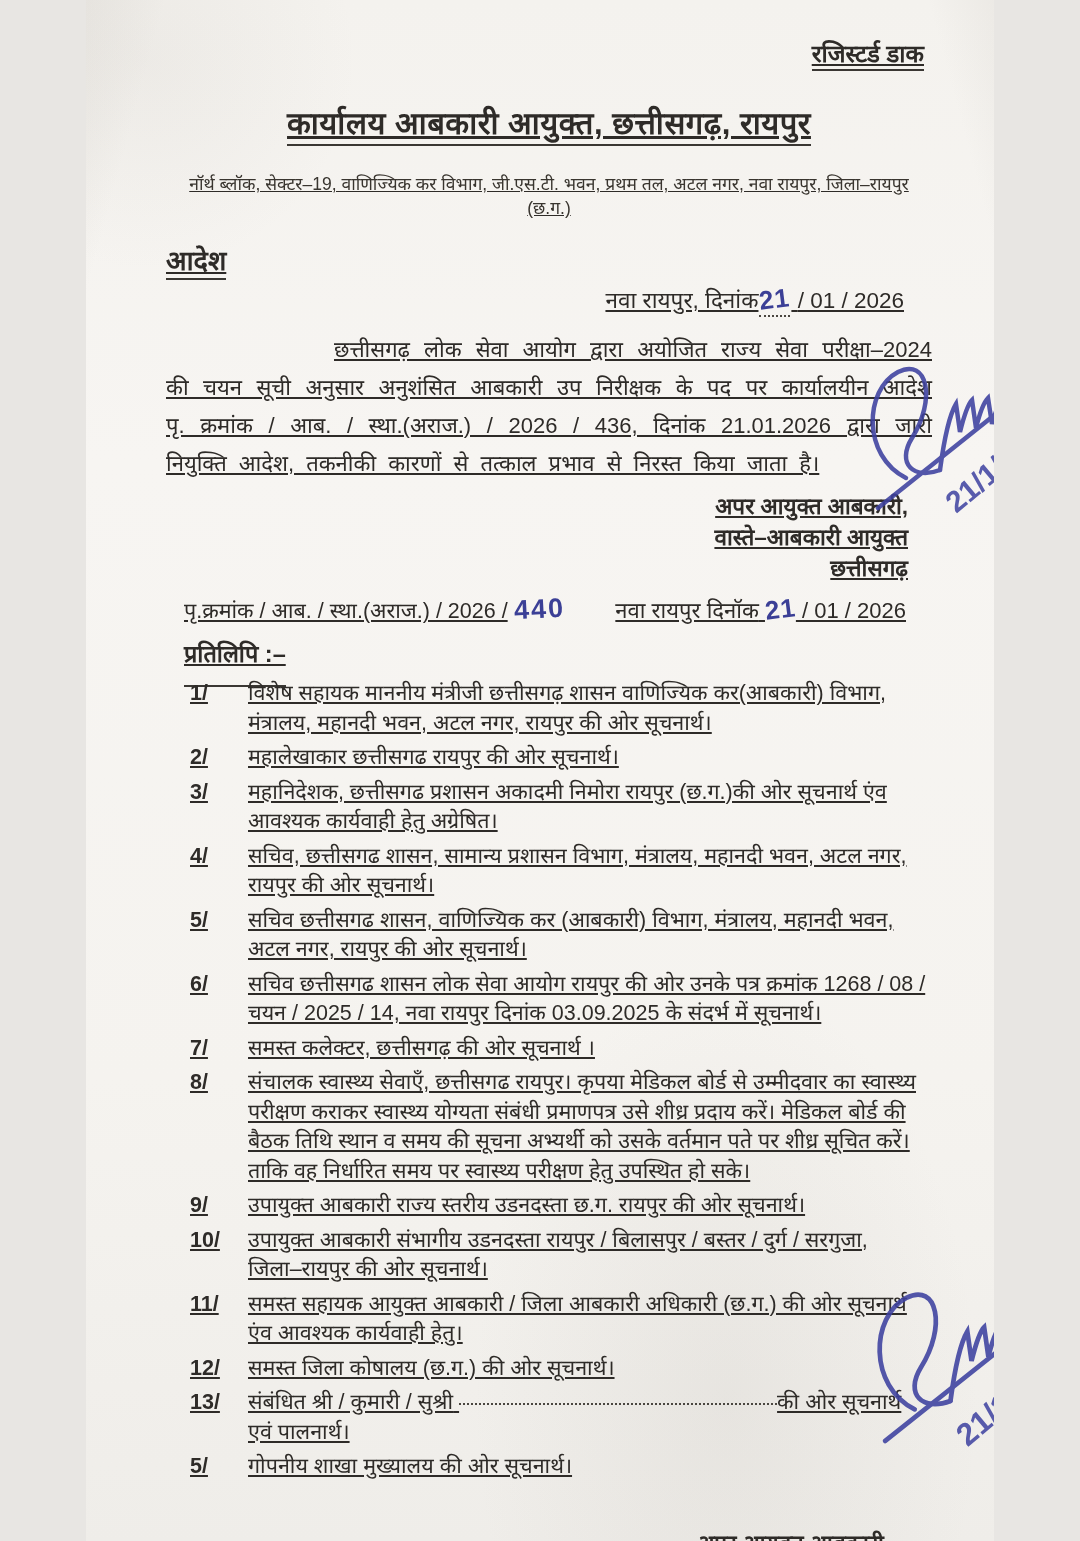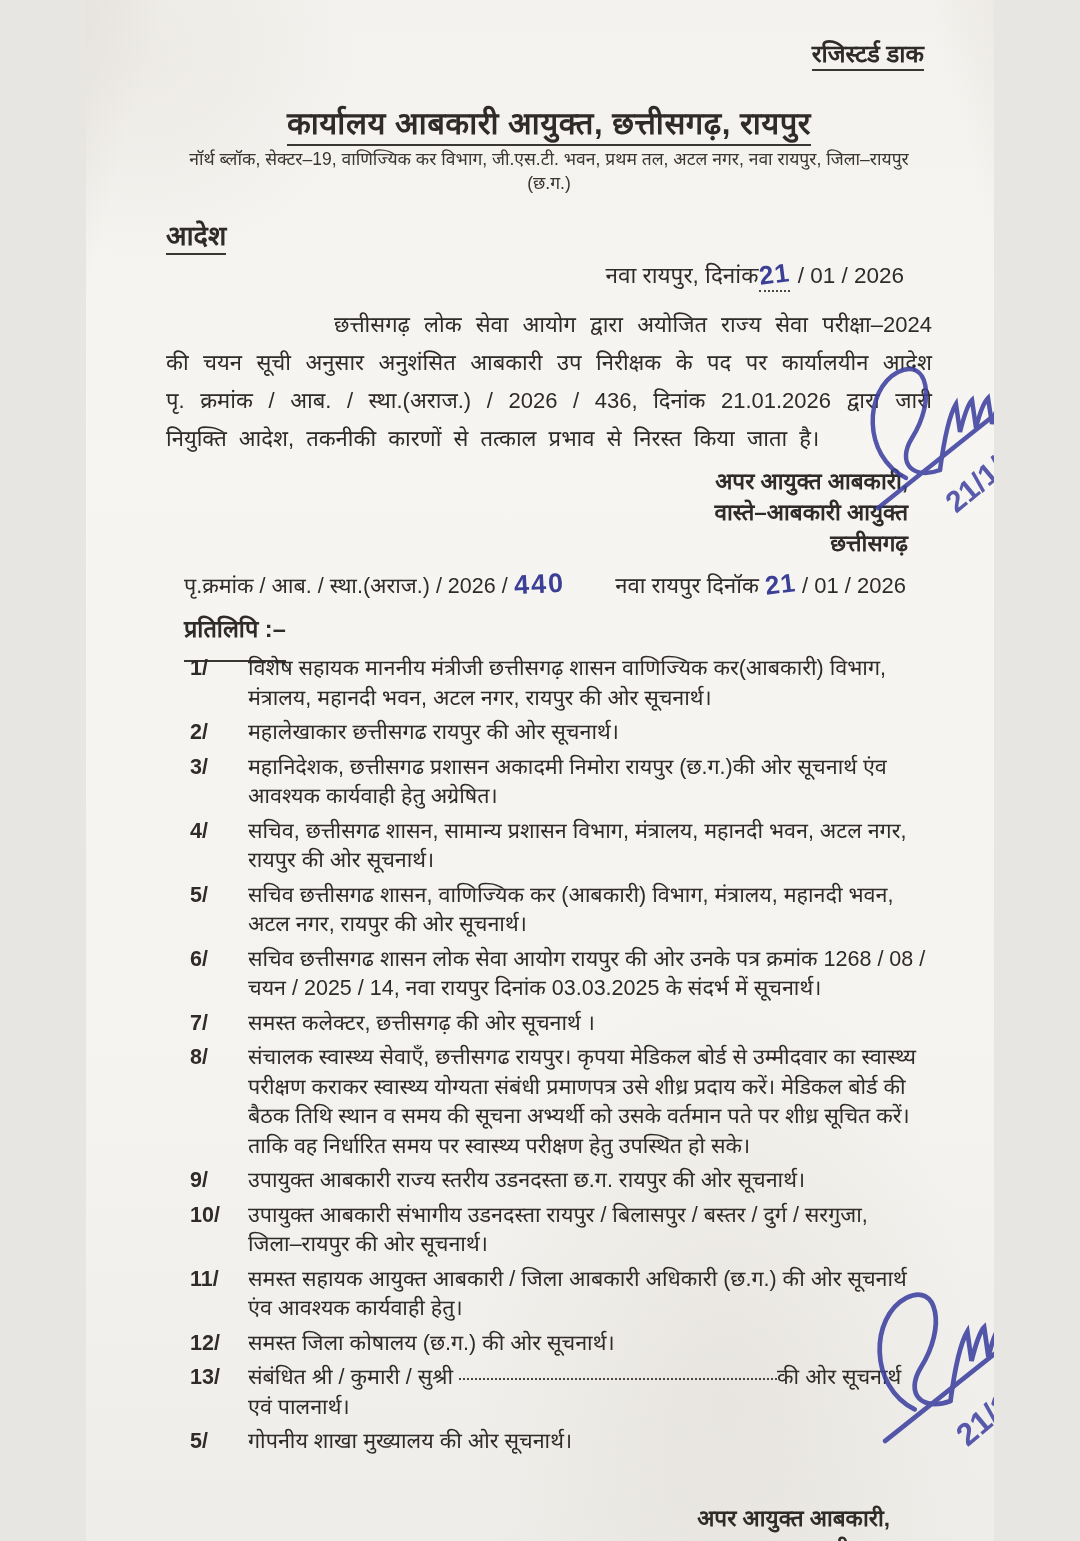--- a/index.html
+++ b/index.html
@@ -7,20 +7,21 @@
     position:relative;
     width:908px;height:1541px;
     margin:0 auto;
     background:
       linear-gradient(105deg, rgba(190,185,178,.18) 0%, rgba(255,255,255,0) 6%),
       linear-gradient(255deg, rgba(190,185,178,.15) 0%, rgba(255,255,255,0) 5%),
       linear-gradient(180deg, #f4f2ee 0%, #f7f5f2 30%, #f5f3ef 70%, #efede9 100%);
     overflow:hidden;
     font-family:"Liberation Sans","DejaVu Sans",sans-serif;
     color:#2e2b28;
+    text-decoration:underline;
   }
   .sheen{position:absolute;inset:0;pointer-events:none;
     background:
       radial-gradient(420px 700px at 640px 1400px, rgba(180,175,168,.16), rgba(0,0,0,0) 60%),
       radial-gradient(300px 300px at 60px 60px, rgba(180,175,168,.12), rgba(0,0,0,0) 70%);
   }
   .content{position:relative;padding:36px 62px 0 80px;}
 
   .reg-post{
     text-align:right;
@@ -31,21 +32,21 @@
 
   .office-title{
     margin-top:32px;
     text-align:center;
     font-size:31px;font-weight:bold;
     letter-spacing:.5px;
   }
   .office-title span{border-bottom:2px solid #3a3733;padding-bottom:3px;}
 
   .office-address{
-    margin-top:3px;
+    margin-top:28px;
     text-align:center;
     font-size:17.5px;
     color:#39352f;
   }
 
   .order-heading{
     margin-top:22px;
     font-size:27px;font-weight:bold;
   }
   .order-heading span{border-bottom:2px solid #3a3733;padding-bottom:2px;}
@@ -195,21 +196,21 @@
       <div class="copy-row">
         <span class="copy-num">4/</span>
         <span class="copy-text">सचिव, छत्तीसगढ शासन, सामान्य प्रशासन विभाग, मंत्रालय, महानदी भवन, अटल नगर, रायपुर की ओर सूचनार्थ।</span>
       </div>
       <div class="copy-row">
         <span class="copy-num">5/</span>
         <span class="copy-text">सचिव छत्तीसगढ शासन, वाणिज्यिक कर (आबकारी) विभाग, मंत्रालय, महानदी भवन, अटल नगर, रायपुर की ओर सूचनार्थ।</span>
       </div>
       <div class="copy-row">
         <span class="copy-num">6/</span>
-        <span class="copy-text">सचिव छत्तीसगढ शासन लोक सेवा आयोग रायपुर की ओर उनके पत्र क्रमांक 1268 / 08 / चयन /  2025 / 14, नवा रायपुर दिनांक 03.03.2025 के संदर्भ में सूचनार्थ।</span>
+        <span class="copy-text">सचिव छत्तीसगढ शासन लोक सेवा आयोग रायपुर की ओर उनके पत्र क्रमांक 1268 / 08 / चयन /  2025 / 14, नवा रायपुर दिनांक 03.09.2025 के संदर्भ में सूचनार्थ।</span>
       </div>
       <div class="copy-row">
         <span class="copy-num">7/</span>
         <span class="copy-text">समस्त कलेक्टर, छत्तीसगढ़ की ओर सूचनार्थ ।</span>
       </div>
       <div class="copy-row">
         <span class="copy-num">8/</span>
         <span class="copy-text">संचालक स्वास्थ्य सेवाएँ, छत्तीसगढ रायपुर। कृपया मेडिकल बोर्ड से उम्मीदवार का स्वास्थ्य परीक्षण कराकर स्वास्थ्य योग्यता संबंधी प्रमाणपत्र उसे शीध्र प्रदाय करें। मेडिकल बोर्ड की बैठक तिथि स्थान व समय की सूचना अभ्यर्थी को उसके वर्तमान पते पर शीध्र सूचित करें। ताकि वह निर्धारित समय पर स्वास्थ्य परीक्षण हेतु उपस्थित हो सके।</span>
       </div>
       <div class="copy-row">

